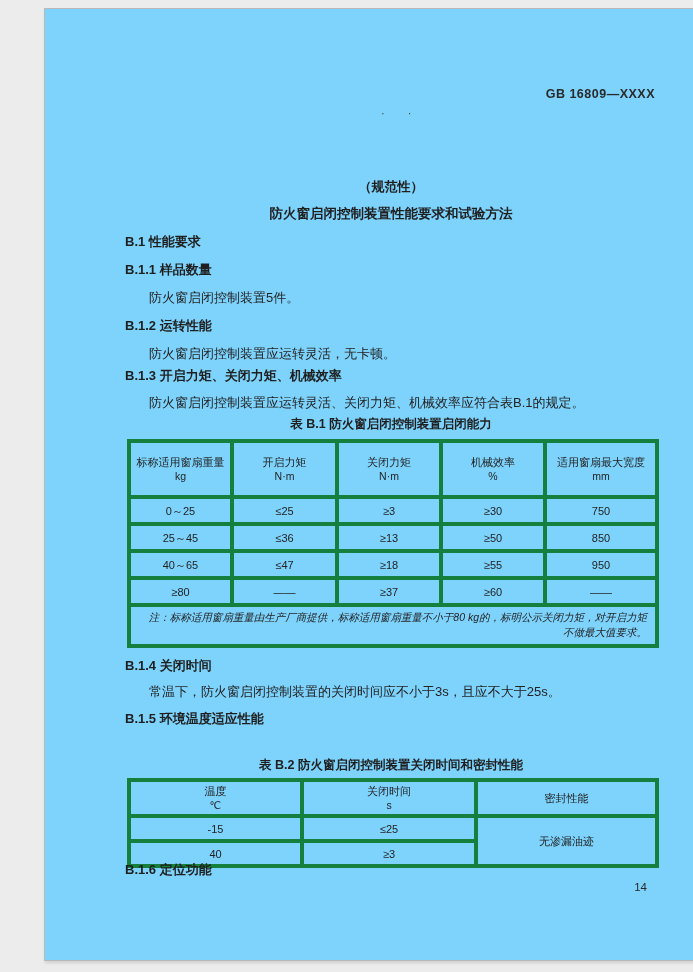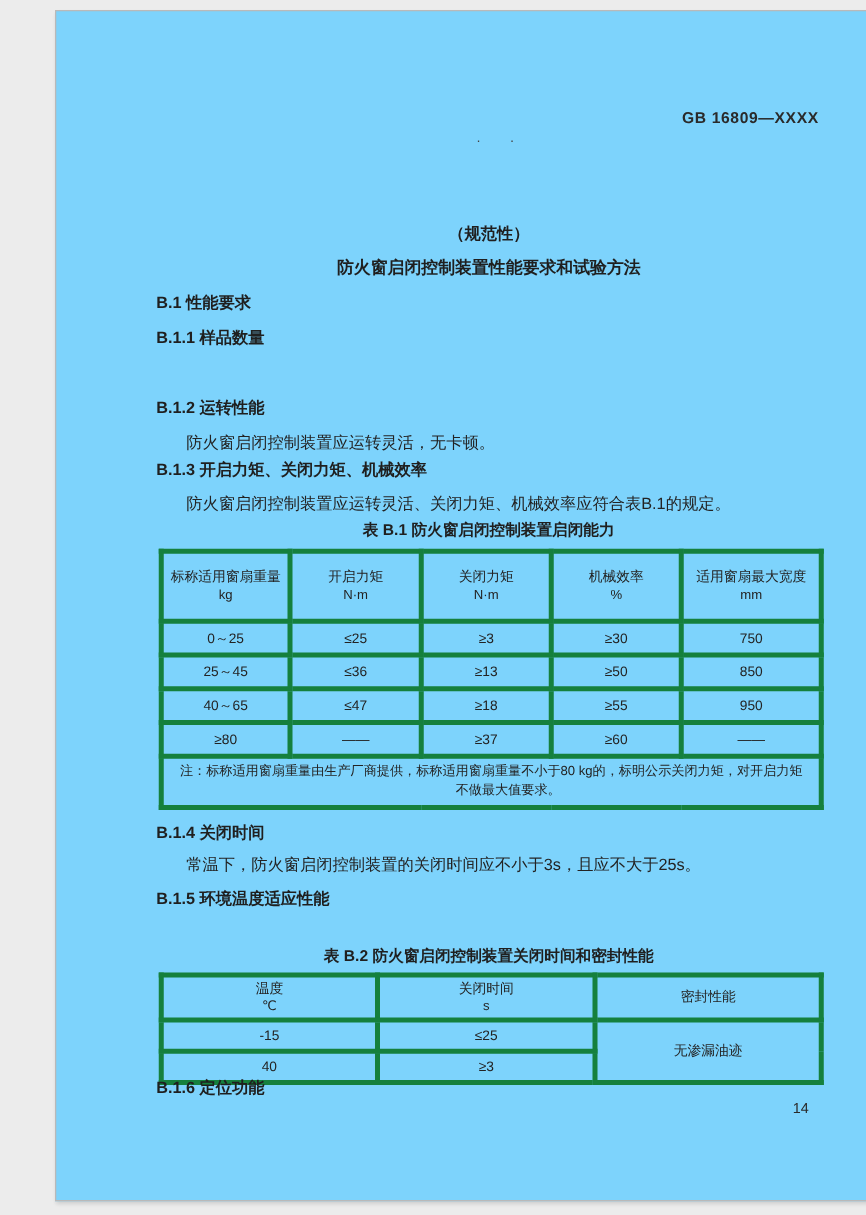--- a/index.html
+++ b/index.html
@@ -57,22 +57,22 @@
     text-align:center;vertical-align:middle;
     font-size:11px;font-weight:normal;color:#232323;
     padding:2px 3px;line-height:14px;
     overflow:hidden;
   }
   .tbl-b1 thead th{height:48px;}
   .tbl-b1 tbody td{height:19px;}
   .hdr-line1{display:block;font-size:11px;}
   .hdr-line2{display:block;font-size:10.5px;}
   .note-cell{
-    text-align:center;font-size:10.5px;line-height:15px;
-    padding:3px 8px 4px 8px;height:auto;
+    text-align:right;font-size:10.5px;line-height:15px;
+    padding:3px 8px 4px 8px;height:auto;font-style:italic;
   }
   .note-inner{display:block;padding-left:27px;text-indent:-27px;}
   .tbl-b2 thead th{height:24px;}
   .tbl-b2 tbody td{height:17px;}
   .page-num{
     top:872px;right:72px;
     font-size:11.5px;color:#2a2a2a;
   }
 </style>
 </head>
@@ -81,20 +81,21 @@
 <div class="page">
 
   <div class="abs std-ref">GB 16809—XXXX</div>
   <div class="abs stray-dots">·  ·</div>
 
   <div class="abs centered doc-subtitle">防火窗启闭控制装置性能要求和试验方法</div>
   <div class="abs centered normative">（规范性）</div>
 
   <div class="abs heading h-b1">B.1  性能要求</div>
   <div class="abs heading h-b11">B.1.1  样品数量</div>
+  <div class="abs para p-b11">防火窗启闭控制装置5件。</div>
   <div class="abs heading h-b12">B.1.2  运转性能</div>
   <div class="abs para p-b12">防火窗启闭控制装置应运转灵活，无卡顿。</div>
   <div class="abs heading h-b13">B.1.3  开启力矩、关闭力矩、机械效率</div>
   <div class="abs para p-b13">防火窗启闭控制装置应运转灵活、关闭力矩、机械效率应符合表B.1的规定。</div>
 
   <div class="abs centered tbl-caption cap-b1">表 B.1  防火窗启闭控制装置启闭能力</div>
 
   <table class="tbl-b1">
     <colgroup>
       <col style="width:103px">

